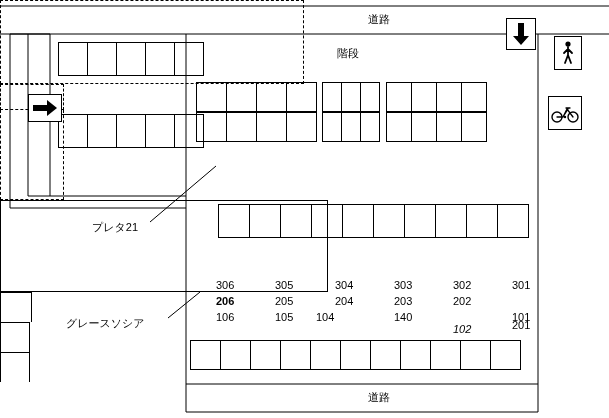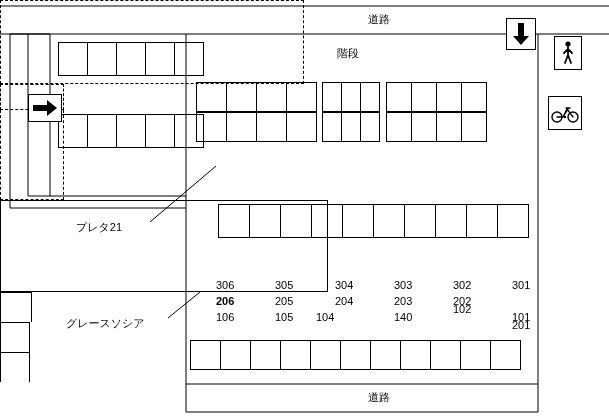--- a/index.html
+++ b/index.html
@@ -81,21 +81,21 @@
   </div>
 
   <div class="grid" style="left:58px;top:114px;">
     <div style="width:30px;height:34px;"></div>
     <div style="width:30px;height:34px;"></div>
     <div style="width:30px;height:34px;"></div>
     <div style="width:30px;height:34px;"></div>
     <div style="width:30px;height:34px;"></div>
   </div>
 
-  <div class="lbl jp" style="left:76px;top:222px;">プレタ21</div>
+  <div class="lbl jp" style="left:92px;top:222px;">プレタ21</div>
 
   <div class="sign" style="left:28px;top:94px;width:34px;height:28px;">
     <svg width="26" height="18" viewBox="0 0 26 18">
       <path d="M1 6 H15 V1 L25 9 L15 17 V12 H1 Z" fill="#000"></path>
     </svg>
   </div>
 
   <div class="sign" style="left:506px;top:18px;width:30px;height:32px;">
     <svg width="18" height="24" viewBox="0 0 18 24">
       <path d="M6 1 H12 V14 H17 L9 23 L1 14 H6 Z" fill="#000"></path>
@@ -194,21 +194,21 @@
   <div class="num" style="left:275px;top:296px;">205</div>
   <div class="num" style="left:335px;top:296px;">204</div>
   <div class="num" style="left:394px;top:296px;">203</div>
   <div class="num" style="left:453px;top:296px;">202</div>
   <div class="num" style="left:512px;top:296px;margin-top:24px;">201</div>
 
   <div class="num" style="left:216px;top:312px;">106</div>
   <div class="num" style="left:275px;top:312px;">105</div>
   <div class="num" style="left:316px;top:312px;">104</div>
   <div class="num" style="left:394px;top:312px;">140</div>
-  <div class="num" style="left:453px;top:304px;">102</div>
+  <div class="num" style="left:453px;top:324px;font-style:italic;">102</div>
   <div class="num" style="left:512px;top:312px;">101</div>
 
   <div class="grid" style="left:190px;top:340px;">
     <div style="width:31px;height:30px;"></div>
     <div style="width:31px;height:30px;"></div>
     <div style="width:31px;height:30px;"></div>
     <div style="width:31px;height:30px;"></div>
     <div style="width:31px;height:30px;"></div>
     <div style="width:31px;height:30px;"></div>
     <div style="width:31px;height:30px;"></div>

